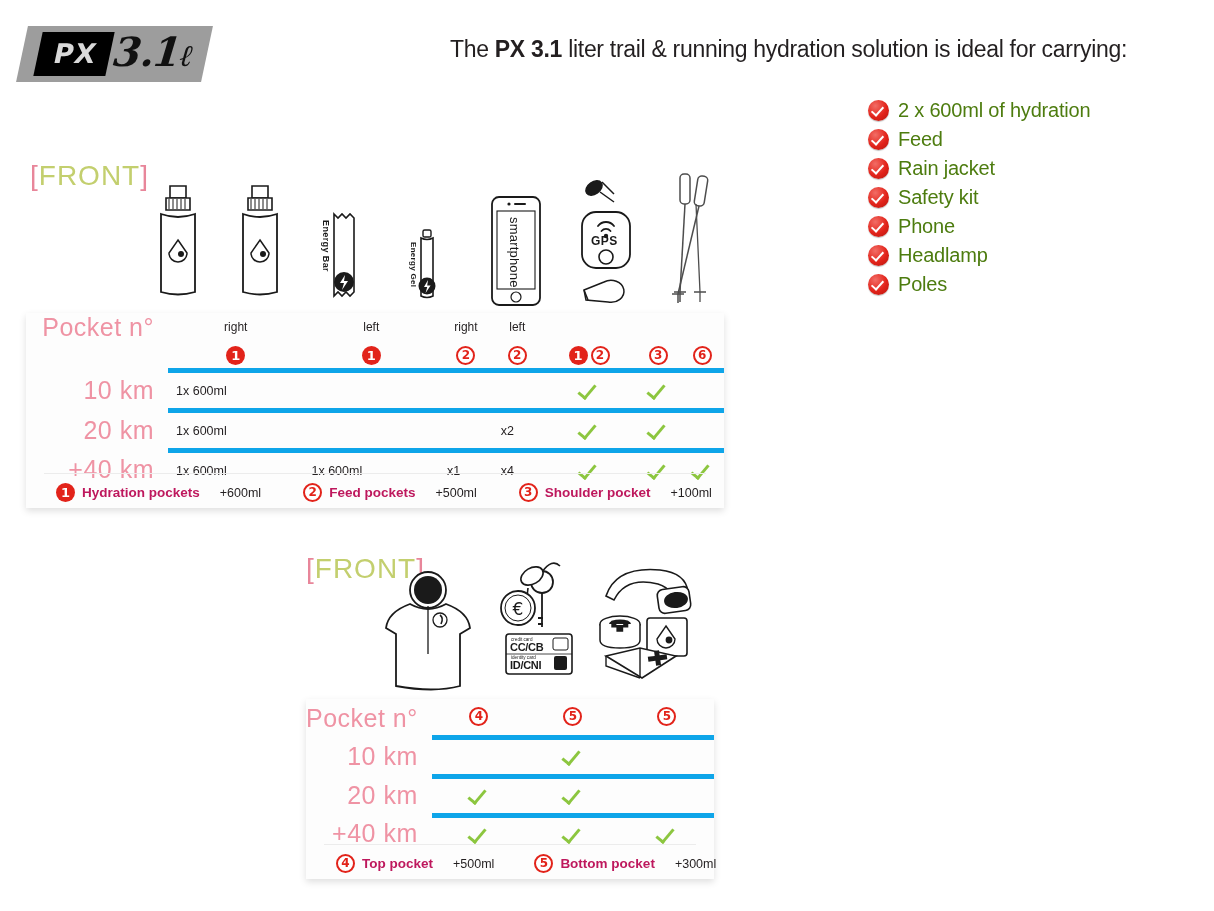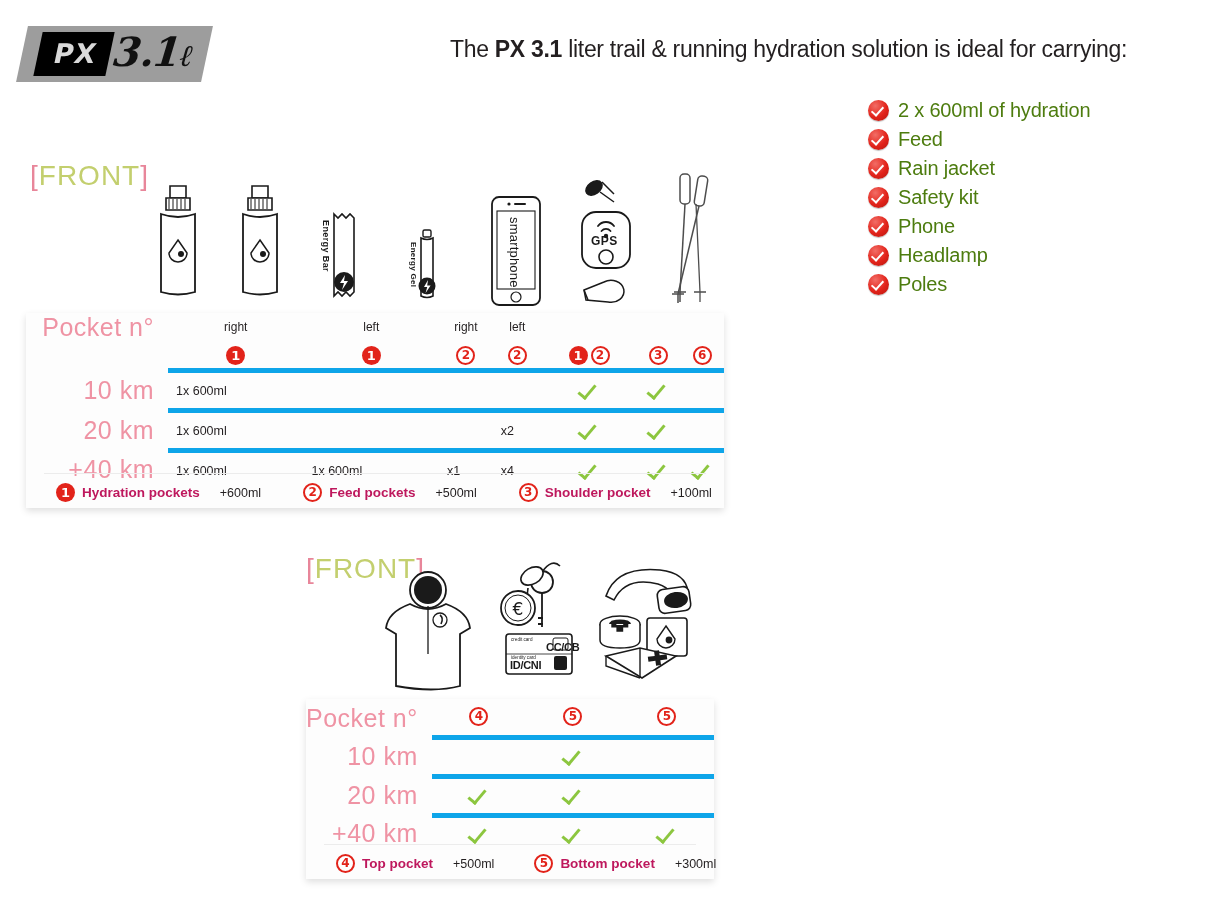--- a/index.html
+++ b/index.html
@@ -420,21 +420,21 @@
       <circle cx="20" cy="56" r="17" fill="#fff" stroke="#1a1a1a" stroke-width="1.8"></circle>
       <circle cx="20" cy="56" r="13" fill="#fff" stroke="#1a1a1a" stroke-width="1"></circle>
       <text x="20" y="63" font-size="17" font-family="DejaVu Sans, sans-serif" text-anchor="middle" fill="#1a1a1a">€</text>
 
       <rect x="8" y="82" width="66" height="40" rx="3" fill="#fff" stroke="#1a1a1a" stroke-width="1.6"></rect>
       <rect x="55" y="86" width="15" height="12" rx="2" fill="#fff" stroke="#1a1a1a" stroke-width="1"></rect>
       <rect x="56" y="104" width="13" height="14" rx="2" fill="#1a1a1a"></rect>
       <line x1="8" y1="102" x2="74" y2="102" stroke="#1a1a1a" stroke-width="0.8"></line>
     </svg>
     <div style="position:absolute;left:13px;top:85px;font-size:4.6px;color:#1a1a1a;">credit card</div>
-    <div style="position:absolute;left:12px;top:89px;font-size:11px;font-weight:bold;color:#1a1a1a;letter-spacing:-0.3px;margin-left:36px;">CC/CB</div>
+    <div style="position:absolute;left:12px;top:89px;font-size:11px;font-weight:bold;color:#1a1a1a;letter-spacing:-0.3px;">CC/CB</div>
     <div style="position:absolute;left:13px;top:103px;font-size:4.6px;color:#1a1a1a;">identity card</div>
     <div style="position:absolute;left:12px;top:107px;font-size:11px;font-weight:bold;color:#1a1a1a;letter-spacing:-0.3px;">ID/CNI</div>
   </div>
 
   <div class="icon-wrap" style="left:212px;top:10px;">
     <svg width="105" height="125" viewBox="0 0 105 125">
 
       <path d="M14 36 q10 -30 54 -26 q26 3 28 22 q-2 12 -16 14 q4 -16 -14 -22 q-32 -8 -44 16z" fill="#fff" stroke="#1a1a1a" stroke-width="1.6"></path>
       <rect x="66" y="28" width="32" height="24" rx="6" fill="#fff" stroke="#1a1a1a" stroke-width="1.6" transform="rotate(-8 82 40)"></rect>
       <ellipse cx="84" cy="40" rx="12" ry="8" transform="rotate(-8 84 40)" fill="#1a1a1a"></ellipse>

